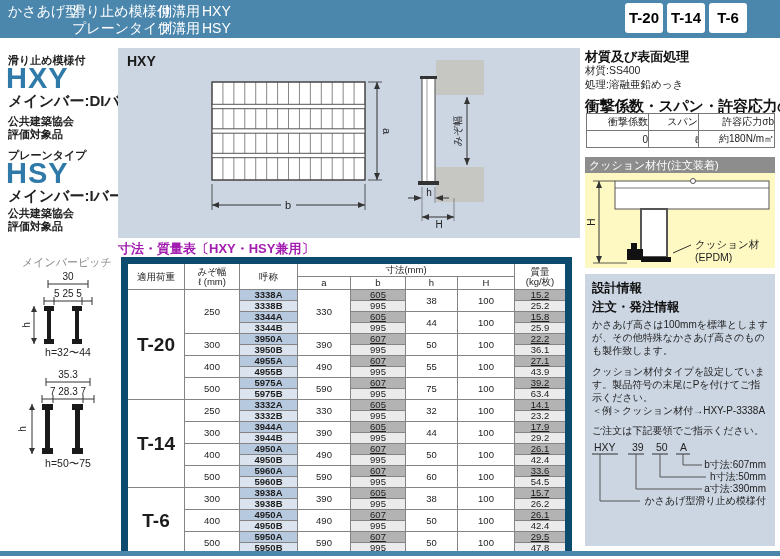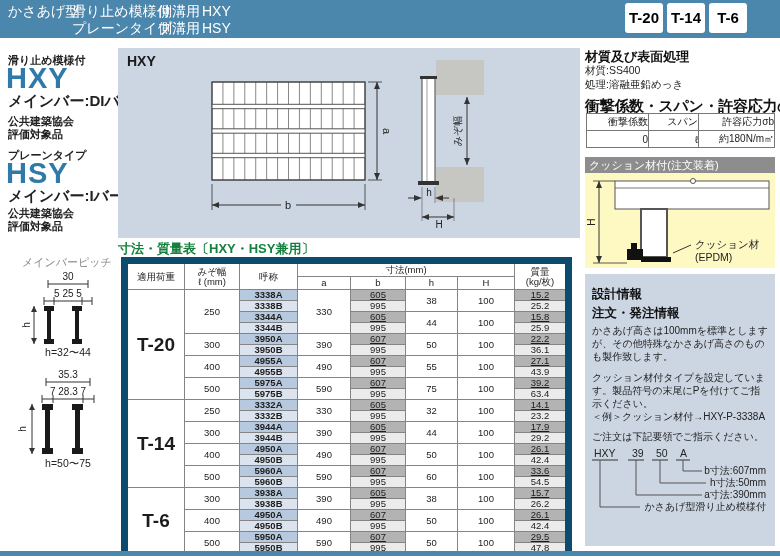--- a/index.html
+++ b/index.html
@@ -17,21 +17,21 @@
   .sb-type{font-size:11px;font-weight:bold;}
   .sb-code{font-size:29px;font-weight:bold;color:#2f7aa9;letter-spacing:1px;}
   .sb-main{font-size:15px;font-weight:bold;}
   .sb-cert{font-size:11px;font-weight:bold;}
   .sb-pitch{font-size:11px;color:#888;}
   
   .dpanel{position:absolute;left:118px;top:48px;width:462px;height:190px;background:#ccd6e3;}
   .dpanel-label{position:absolute;left:9px;top:5px;font-size:14px;font-weight:bold;color:#1a1a1a;}
   svg text{font-family:"Liberation Sans","DejaVu Sans",sans-serif;fill:#222;}
   
-  .tbl-title{position:absolute;left:118px;top:240px;font-size:13px;font-weight:bold;color:#15803d;}
+  .tbl-title{position:absolute;left:118px;top:240px;font-size:13px;font-weight:bold;color:#a21caf;}
   table.spec{position:absolute;left:121px;top:257px;width:444px;border-collapse:collapse;
              table-layout:fixed;font-size:9.5px;border:7px solid #0c4a6e;}
   table.spec td{border:1px solid #848484;text-align:center;padding:0;height:10px;line-height:1;
                 color:#1c1c1c;overflow:hidden;}
   table.spec thead td{height:12px;background:#fff;}
   td.c-load{font-size:19px;font-weight:bold;color:#000;background:#fff;}
   td.c-white{background:#fff;}
   td.c-nameA{background:#b7c9de;font-weight:bold;}
   td.c-nameB{background:#dbe3ee;font-weight:bold;}
   td.c-dark{background:#b3b3b3;text-decoration:underline;}
@@ -39,21 +39,21 @@
   
   .r-head1{position:absolute;left:585px;top:48px;font-size:13px;font-weight:bold;color:#111;white-space:nowrap;}
   .r-line{position:absolute;left:585px;font-size:10.5px;white-space:nowrap;}
   .r-head2{position:absolute;left:585px;top:97px;font-size:15px;font-weight:bold;color:#111;white-space:nowrap;letter-spacing:-0.3px;}
   table.impact{position:absolute;left:586px;top:113px;width:188px;border-collapse:collapse;table-layout:fixed;font-size:10px;}
   table.impact td{border:1px solid #777;text-align:right;height:16px;padding:0;background:#fff;}
   .graybar{position:absolute;left:585px;top:157px;width:190px;height:16px;background:#8d8d8d;
            color:#fff;font-size:11px;line-height:16px;padding-left:4px;box-sizing:border-box;white-space:nowrap;}
   .cushpanel{position:absolute;left:585px;top:173px;width:190px;height:95px;background:#fef9c3;}
   .infopanel{position:absolute;left:585px;top:274px;width:190px;height:272px;background:#ccd6e3;
-             box-sizing:border-box;padding:12px 7px 0 7px;}
+             box-sizing:border-box;padding:6px 7px 0 7px;}
   .info-h{font-size:12.5px;font-weight:bold;color:#111;margin:0 0 2px 0;}
   .info-t{font-size:10px;line-height:1.32;margin:0 0 7px 0;}
   .info-t1{font-size:10px;line-height:1.32;margin:0;}
 </style>
 </head>
 <body>
 
 <div class="page">
 
   <div class="topbar">

